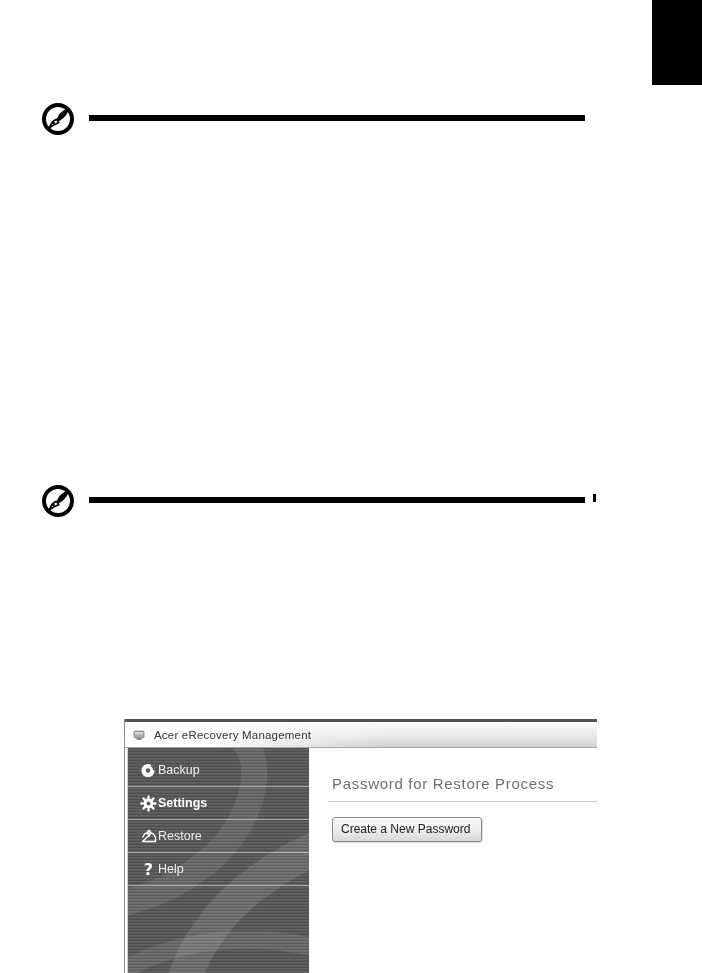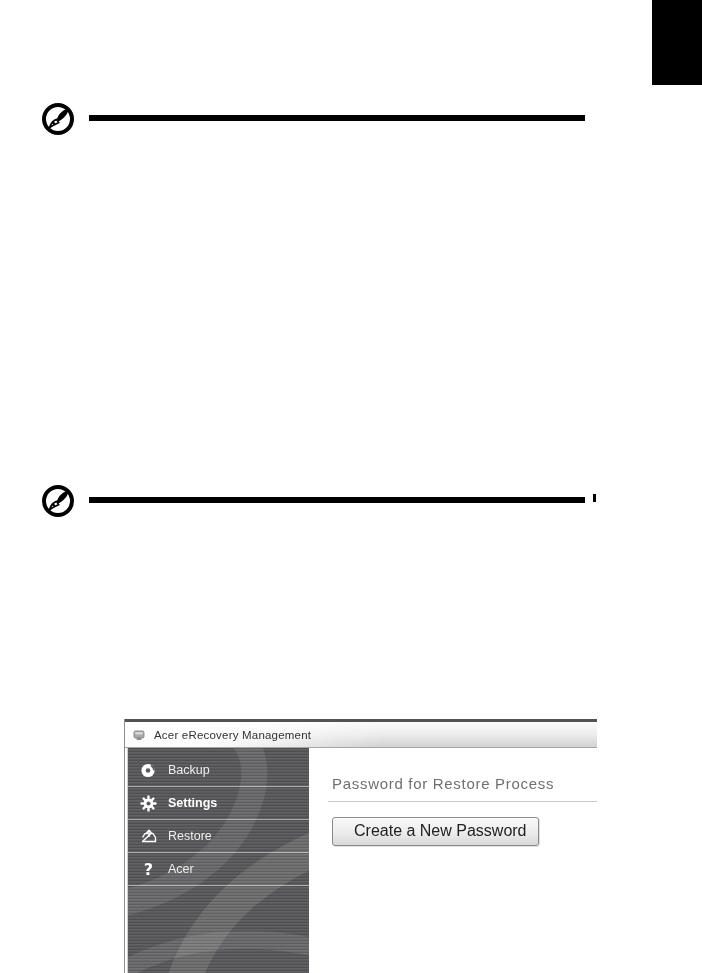--- a/index.html
+++ b/index.html
@@ -44,37 +44,37 @@
     position:relative; width:181px; background:#5a5a5c; overflow:hidden; flex:0 0 auto;
   }
   .sidebar .swirl { position:absolute; left:0; top:0; pointer-events:none; }
   .sidebar::after {
     content:""; position:absolute; inset:0; pointer-events:none;
     background:repeating-linear-gradient(to bottom,
       rgba(0,0,0,0.12) 0 1px, rgba(255,255,255,0.05) 1px 2px, rgba(0,0,0,0) 2px 3px);
   }
   .side-list { position:relative; margin-top:6px; z-index:2; }
   .side-item {
-    display:flex; align-items:center; gap:10px; height:33px; padding-left:11px;
+    display:flex; align-items:center; gap:0; height:33px; padding-left:11px;
     color:#eeeeee; font-size:12.5px; border-bottom:1px solid rgba(255,255,255,0.5);
     cursor:default;
   }
   .side-item .ic { width:19px; height:17px; display:flex; align-items:center; justify-content:center; flex:0 0 auto; }
   .side-item.active { color:#ffffff; font-weight:bold; }
   .help-glyph { color:#fff; font-size:16px; font-weight:bold; font-family:"DejaVu Sans", sans-serif; }
 
   .main-pane { flex:1; background:#fff; padding:27px 0 0 23px; }
   .main-heading-wrap { border-bottom:1px solid #c9c9c9; margin-left:-4px; padding:0 0 9px 4px; }
   .main-heading {
     font-size:15px; font-weight:normal; color:#6f6f6f; letter-spacing:0.7px;
   }
   .status-line { margin-top:30px; font-size:12.5px; color:#3d3d3d; letter-spacing:0.2px; }
   .create-btn {
-    margin-top:15px; display:inline-block; padding:4px 11px 5px 21px;
-    font-family:"Liberation Sans", sans-serif; font-size:16px; color:#222;
+    margin-top:15px; display:inline-block; padding:4px 11px 5px 8px;
+    font-family:"Liberation Sans", sans-serif; font-size:12px; color:#222;
     background:linear-gradient(to bottom, #f9f9f9 0%, #ececec 55%, #d8d8d8 100%);
     border:1px solid #898989; border-radius:3px;
     box-shadow:inset 0 1px 0 #ffffff, 1px 1px 0 rgba(0,0,0,0.12);
     cursor:pointer;
   }
 </style>
 </head>
 <body>
 
 <div class="page">
@@ -160,21 +160,21 @@
                 <path d="M6.6 5 L9 2.2 L11.4 5" fill="none" stroke="#fff" stroke-width="1.5" stroke-linejoin="round"></path>
               </svg>
             </span>
             <span>Restore</span>
           </div>
 
           <div class="side-item">
             <span class="ic">
               <span class="help-glyph">?</span>
             </span>
-            <span>Acer</span>
+            <span>Help</span>
           </div>
 
         </div>
       </div>
 
       <div class="main-pane">
         <div class="main-heading-wrap">
           <div class="main-heading">Password for Restore Process</div>
         </div>
         <button class="create-btn">Create a New Password</button>

